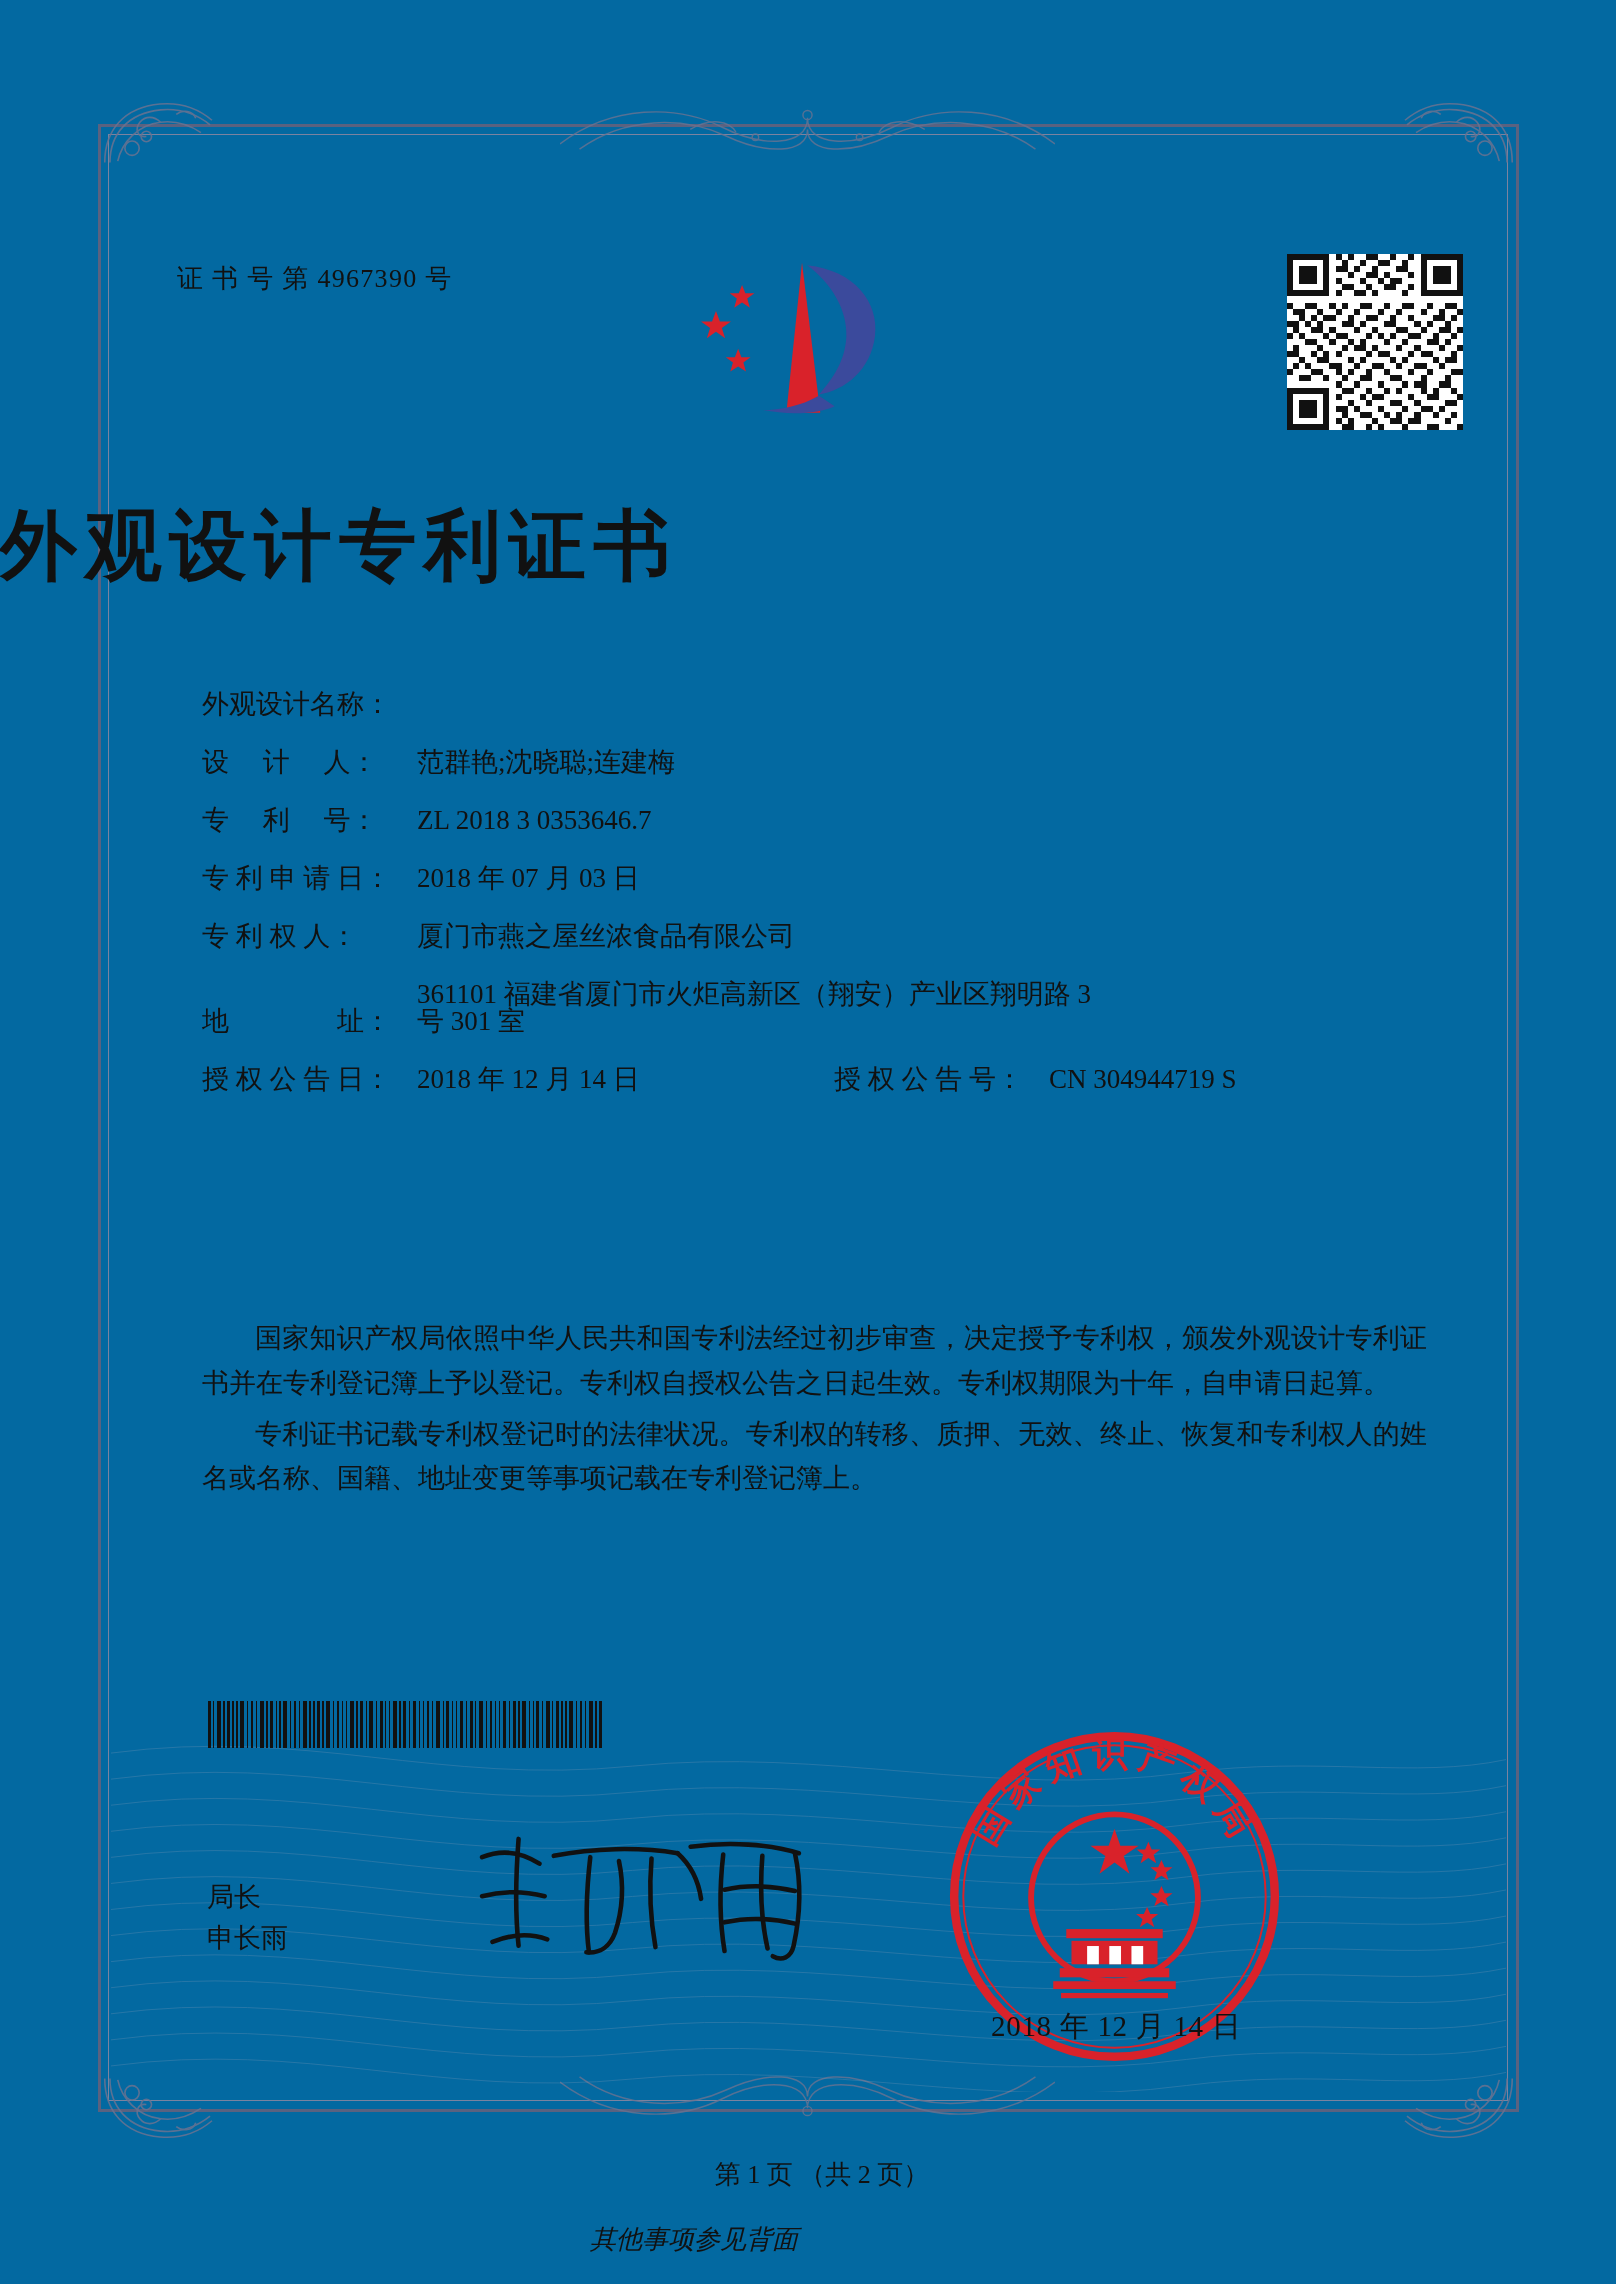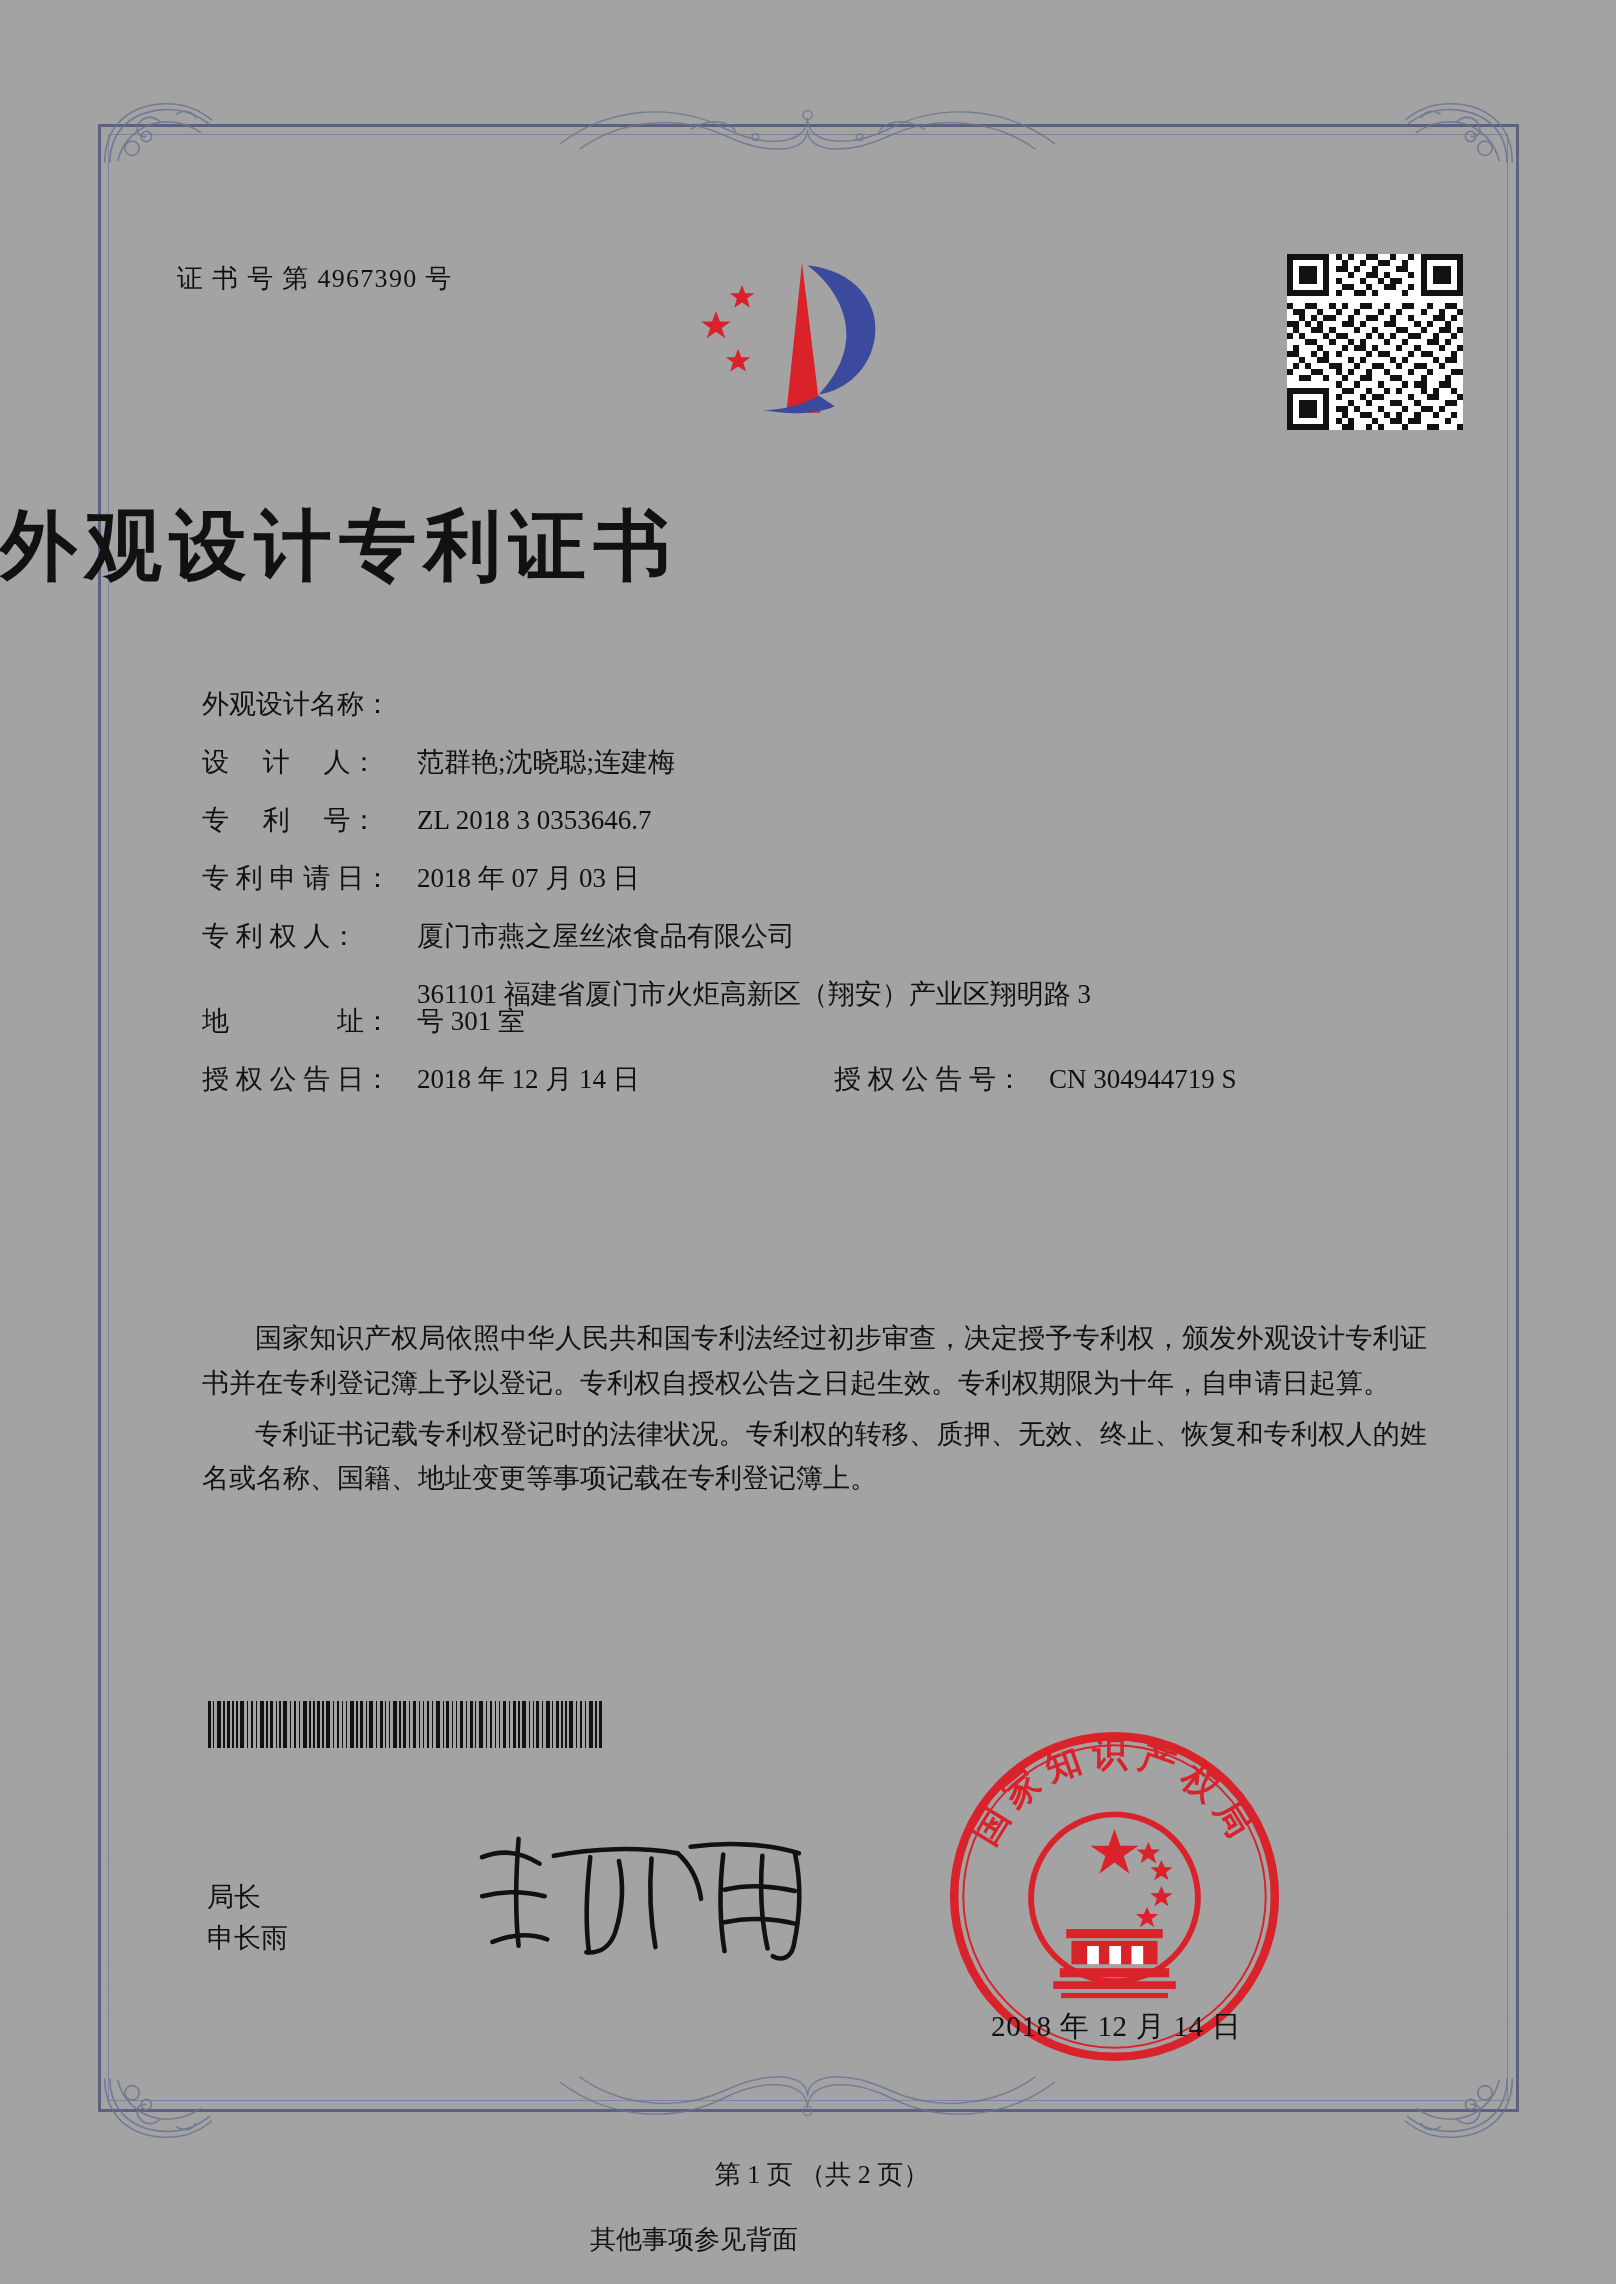--- a/index.html
+++ b/index.html
@@ -8,21 +8,21 @@
     background: #ffffff;
   }
   body {
     font-family: "Liberation Serif", "DejaVu Serif", serif;
     color: #111;
   }
   .page {
     position: relative;
     width: 1616px;
     height: 2284px;
-    background: #a3a3a3;
+    background: #0369a1;
     overflow: hidden;
   }
 
   
   .border-outer {
     position: absolute;
     left: 98px;
     top: 124px;
     width: 1421px;
     height: 1988px;
@@ -225,20 +225,21 @@
     font-size: 26px;
     margin-left: 14px;
   }
   .back-note {
     position: absolute;
     left: 0;
     top: 2222px;
     width: 1388px;
     text-align: center;
     font-size: 26px;
+    font-style: italic;
   }
 </style>
 </head>
 <body>
 
 <div class="page">
 
   <div class="border-outer"></div>
   <div class="border-inner"></div>
 

